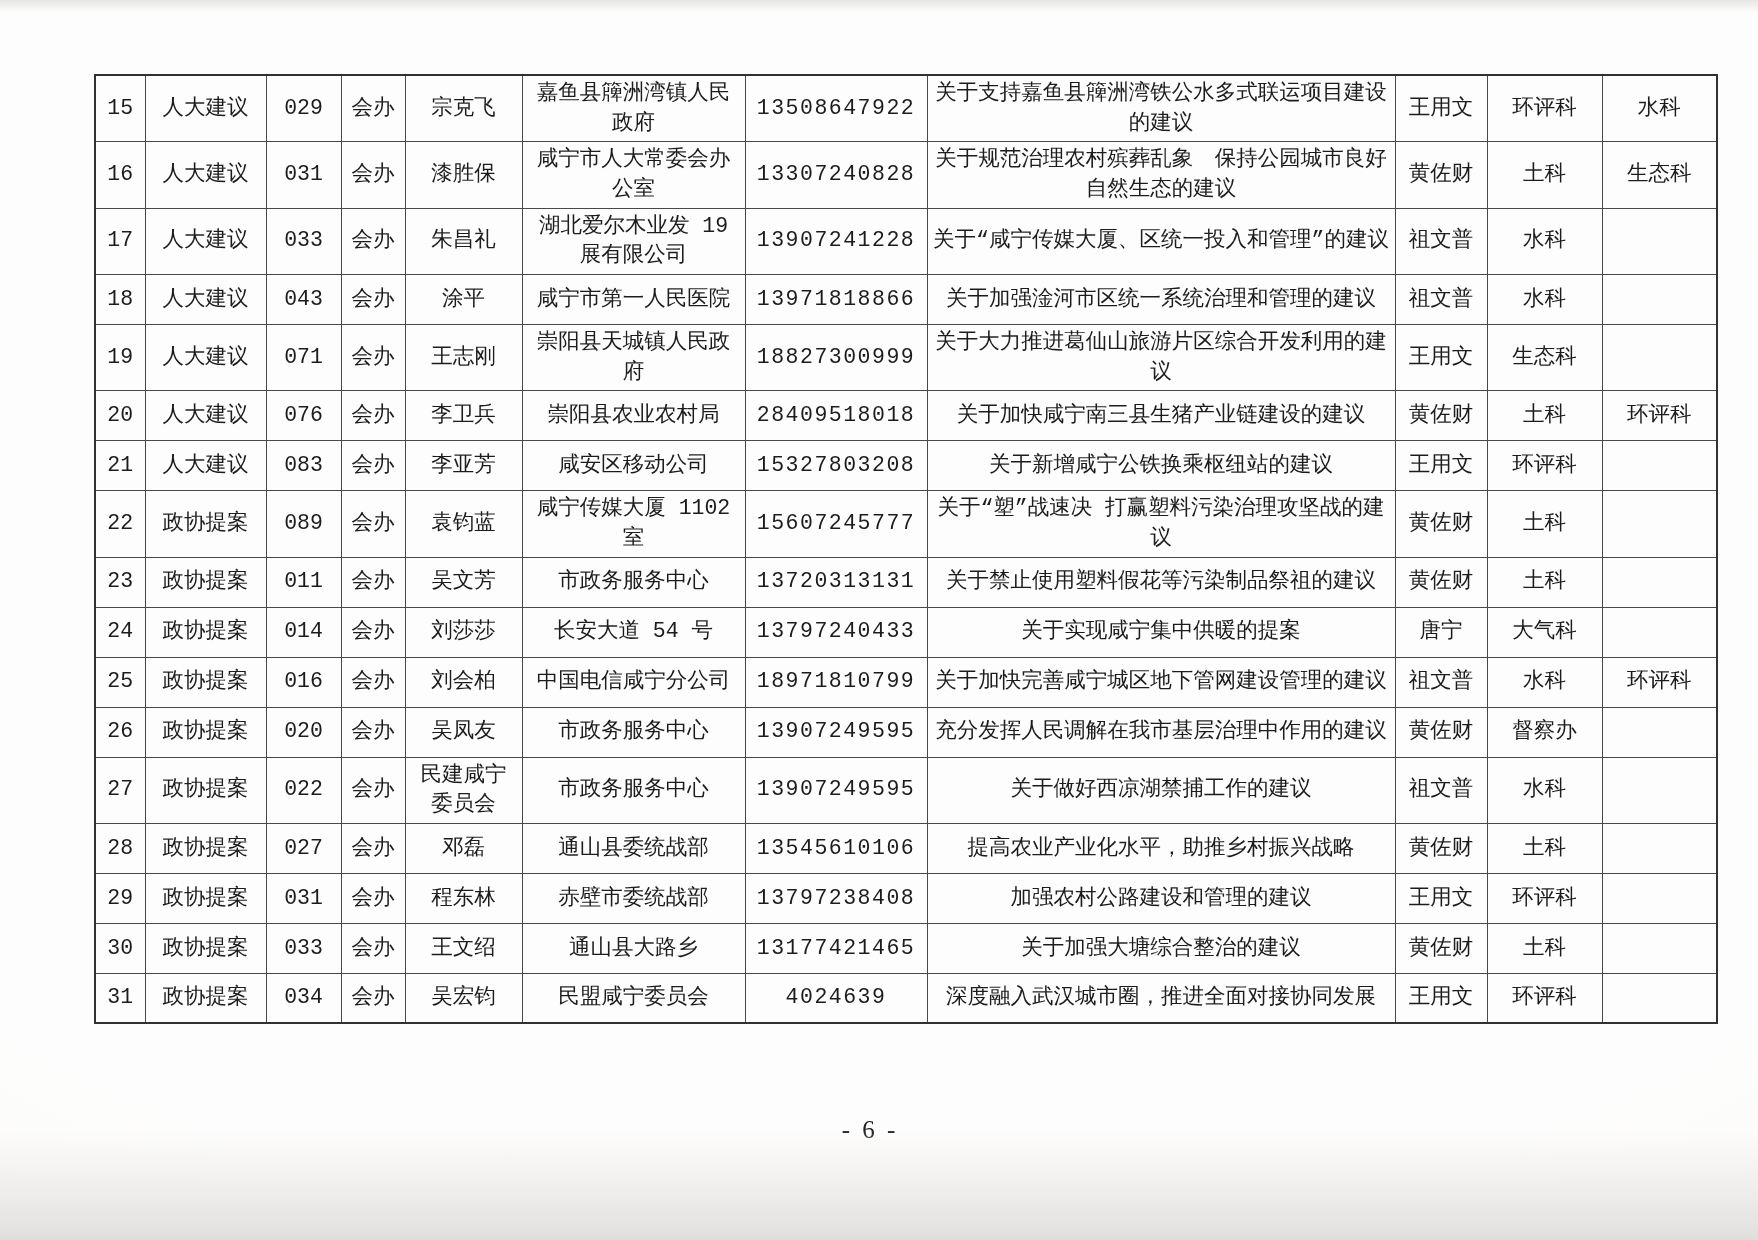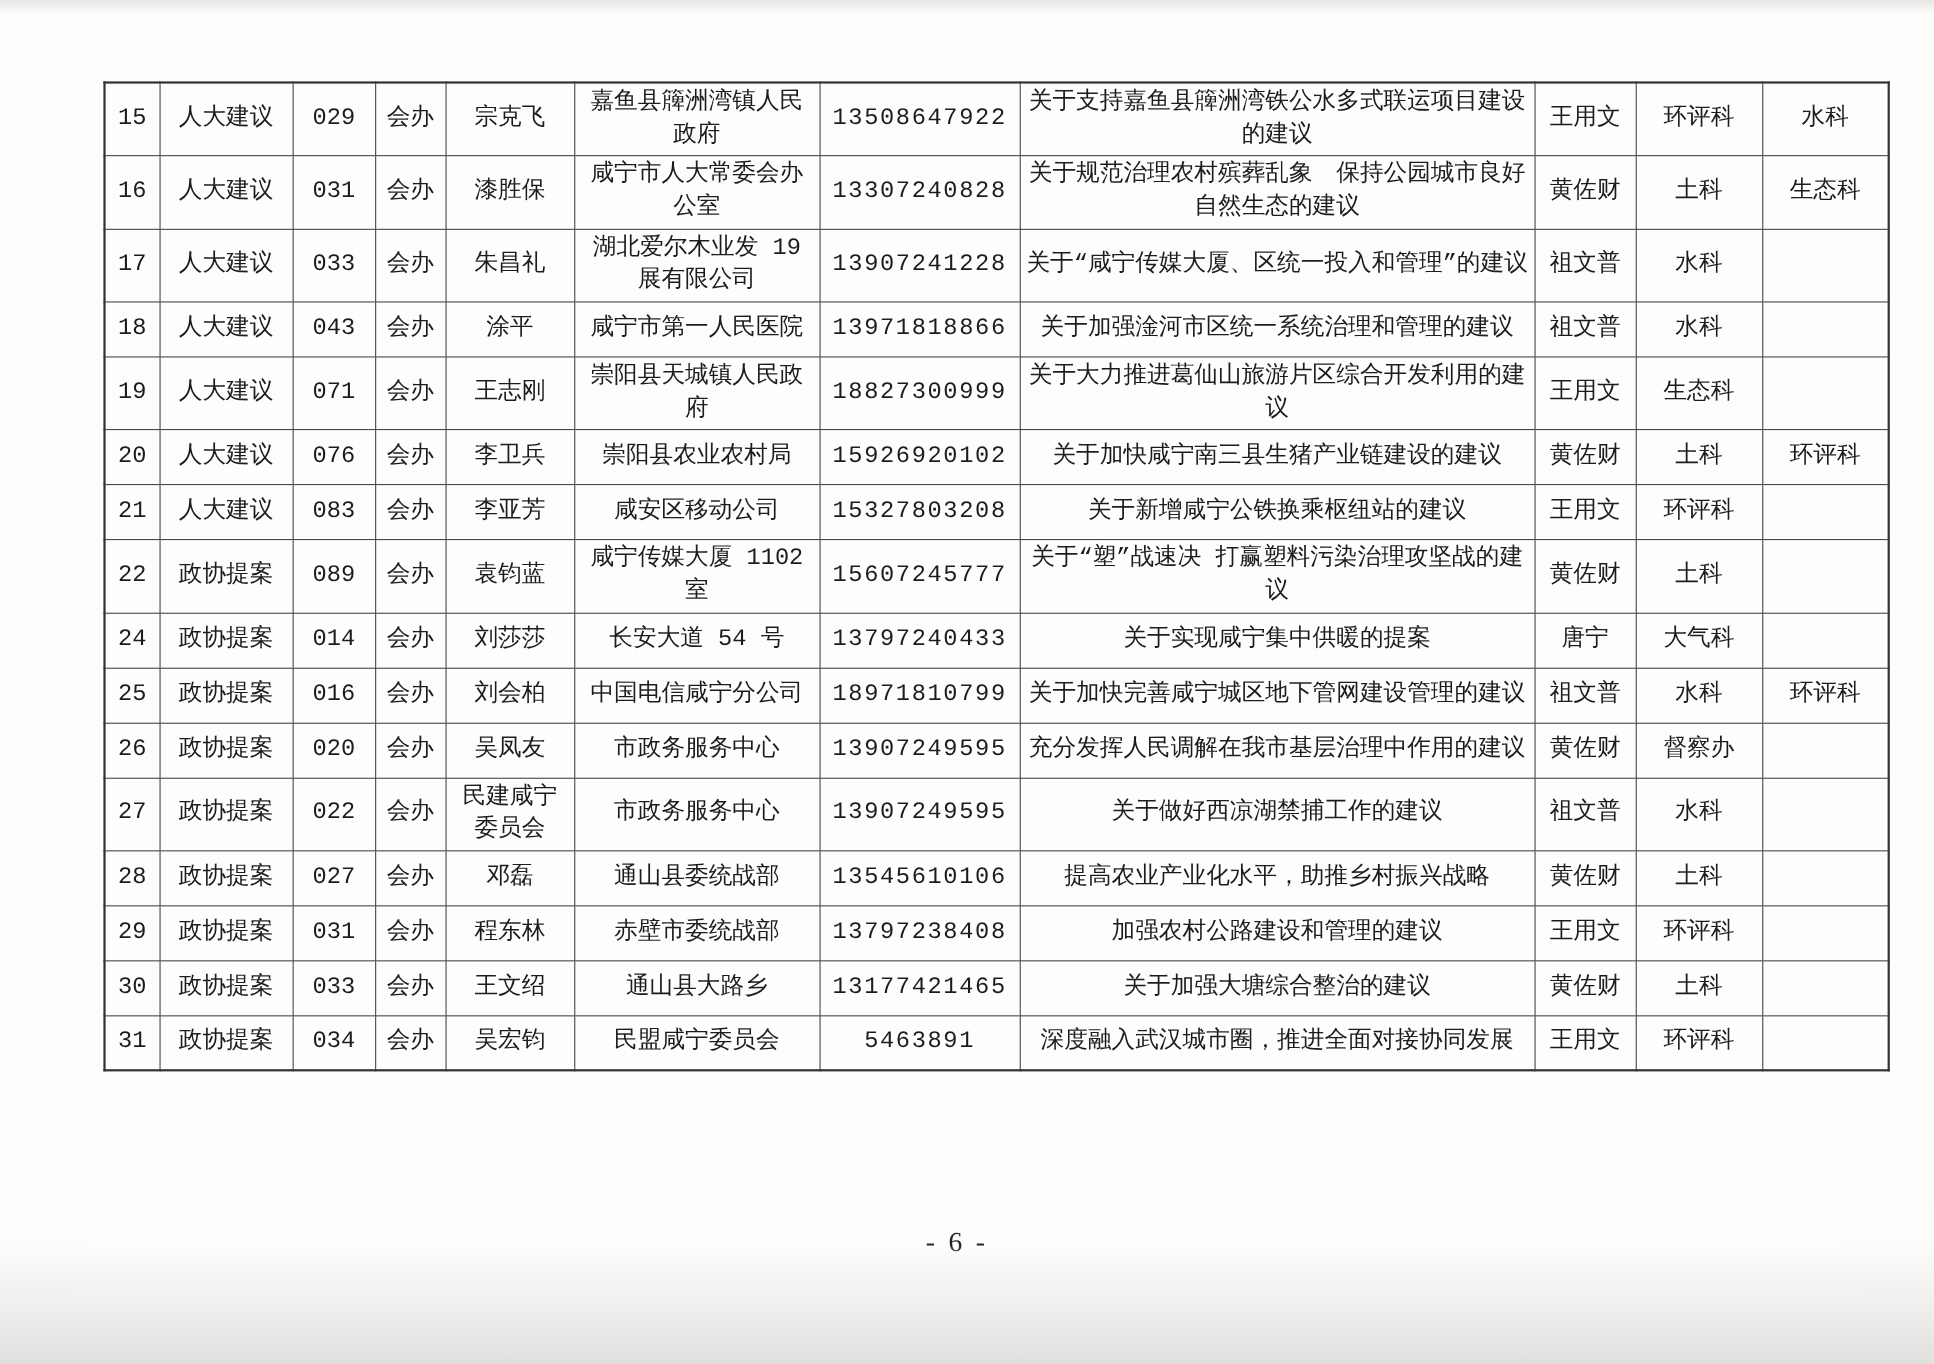--- a/index.html
+++ b/index.html
@@ -169,21 +169,21 @@
     <td class="cell-codept"></td>
   </tr>
 
   <tr>
     <td class="cell-index">20</td>
     <td class="cell-type">人大建议</td>
     <td class="cell-caseno">076</td>
     <td class="cell-handle">会办</td>
     <td class="cell-name">李卫兵</td>
     <td class="cell-org">崇阳县农业农村局</td>
-    <td class="cell-phone">15926920102</td>
+    <td class="cell-phone">28409518018</td>
     <td class="cell-title">关于加快咸宁南三县生猪产业链建设的建议</td>
     <td class="cell-sup">黄佐财</td>
     <td class="cell-dept">土科</td>
     <td class="cell-codept">环评科</td>
   </tr>
 
   <tr>
     <td class="cell-index">21</td>
     <td class="cell-type">人大建议</td>
     <td class="cell-caseno">083</td>
@@ -204,20 +204,33 @@
     <td class="cell-handle">会办</td>
     <td class="cell-name">袁钧蓝</td>
     <td class="cell-org">咸宁传媒大厦 1102 室</td>
     <td class="cell-phone">15607245777</td>
     <td class="cell-title">关于“塑”战速决 打赢塑料污染治理攻坚战的建议</td>
     <td class="cell-sup">黄佐财</td>
     <td class="cell-dept">土科</td>
     <td class="cell-codept"></td>
   </tr>
 
+  <tr>
+    <td class="cell-index">23</td>
+    <td class="cell-type">政协提案</td>
+    <td class="cell-caseno">011</td>
+    <td class="cell-handle">会办</td>
+    <td class="cell-name">吴文芳</td>
+    <td class="cell-org">市政务服务中心</td>
+    <td class="cell-phone">13720313131</td>
+    <td class="cell-title">关于禁止使用塑料假花等污染制品祭祖的建议</td>
+    <td class="cell-sup">黄佐财</td>
+    <td class="cell-dept">土科</td>
+    <td class="cell-codept"></td>
+  </tr>
 
   <tr>
     <td class="cell-index">24</td>
     <td class="cell-type">政协提案</td>
     <td class="cell-caseno">014</td>
     <td class="cell-handle">会办</td>
     <td class="cell-name">刘莎莎</td>
     <td class="cell-org">长安大道 54 号</td>
     <td class="cell-phone">13797240433</td>
     <td class="cell-title">关于实现咸宁集中供暖的提案</td>
@@ -310,21 +323,21 @@
     <td class="cell-codept"></td>
   </tr>
 
   <tr>
     <td class="cell-index">31</td>
     <td class="cell-type">政协提案</td>
     <td class="cell-caseno">034</td>
     <td class="cell-handle">会办</td>
     <td class="cell-name">吴宏钧</td>
     <td class="cell-org">民盟咸宁委员会</td>
-    <td class="cell-phone">5463891</td>
+    <td class="cell-phone">4024639</td>
     <td class="cell-title">深度融入武汉城市圈，推进全面对接协同发展</td>
     <td class="cell-sup">王用文</td>
     <td class="cell-dept">环评科</td>
     <td class="cell-codept"></td>
   </tr>
 </tbody>
 </table>
 
 <div class="page-footer">- 6 -</div>
 

